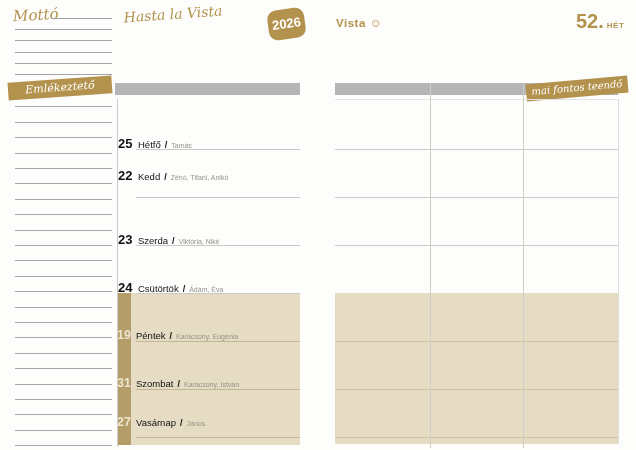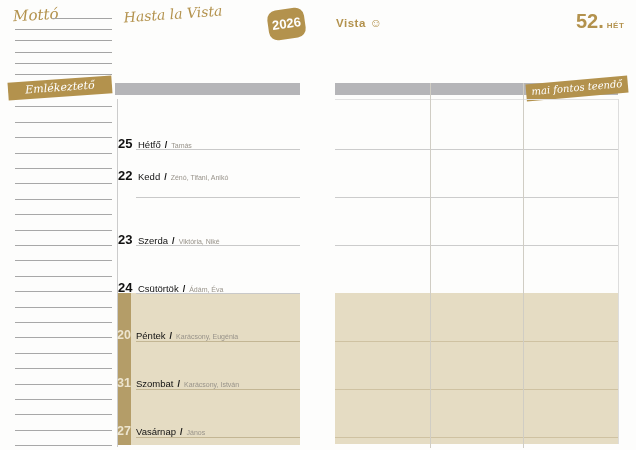--- a/index.html
+++ b/index.html
@@ -120,32 +120,32 @@
     <span class="day-slash">/</span>
     <span class="day-namedays">Viktória, Niké</span>
   </div>
   <div class="day-label" style="top:280px">
     <span class="day-num">24</span>
     <span class="day-name">Csütörtök</span>
     <span class="day-slash">/</span>
     <span class="day-namedays">Ádám, Éva</span>
   </div>
   <div class="day-label weekend" style="top:328px">
-    <span class="day-num">20</span>
+    <span class="day-num">19</span>
     <span class="day-name">Péntek</span>
     <span class="day-slash">/</span>
     <span class="day-namedays">Karácsony, Eugénia</span>
   </div>
   <div class="day-label weekend" style="top:376px">
     <span class="day-num">31</span>
     <span class="day-name">Szombat</span>
     <span class="day-slash">/</span>
     <span class="day-namedays">Karácsony, István</span>
   </div>
-  <div class="day-label weekend" style="top:424px">
+  <div class="day-label weekend" style="top:415px">
     <span class="day-num">27</span>
     <span class="day-name">Vasárnap</span>
     <span class="day-slash">/</span>
     <span class="day-namedays">János</span>
   </div>
 
   <div id="weekend-bg-right"></div>
   <div id="todo-ribbon" class="script">mai fontos teendő</div>
 
   <div class="rline top" style="top:99px"></div>

